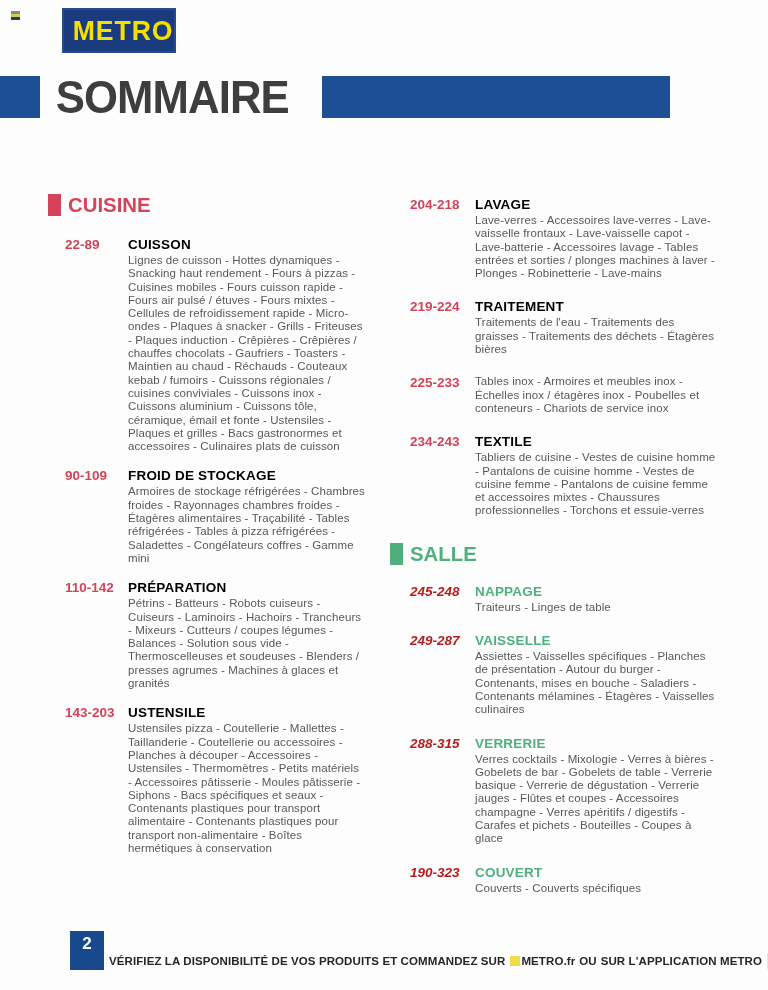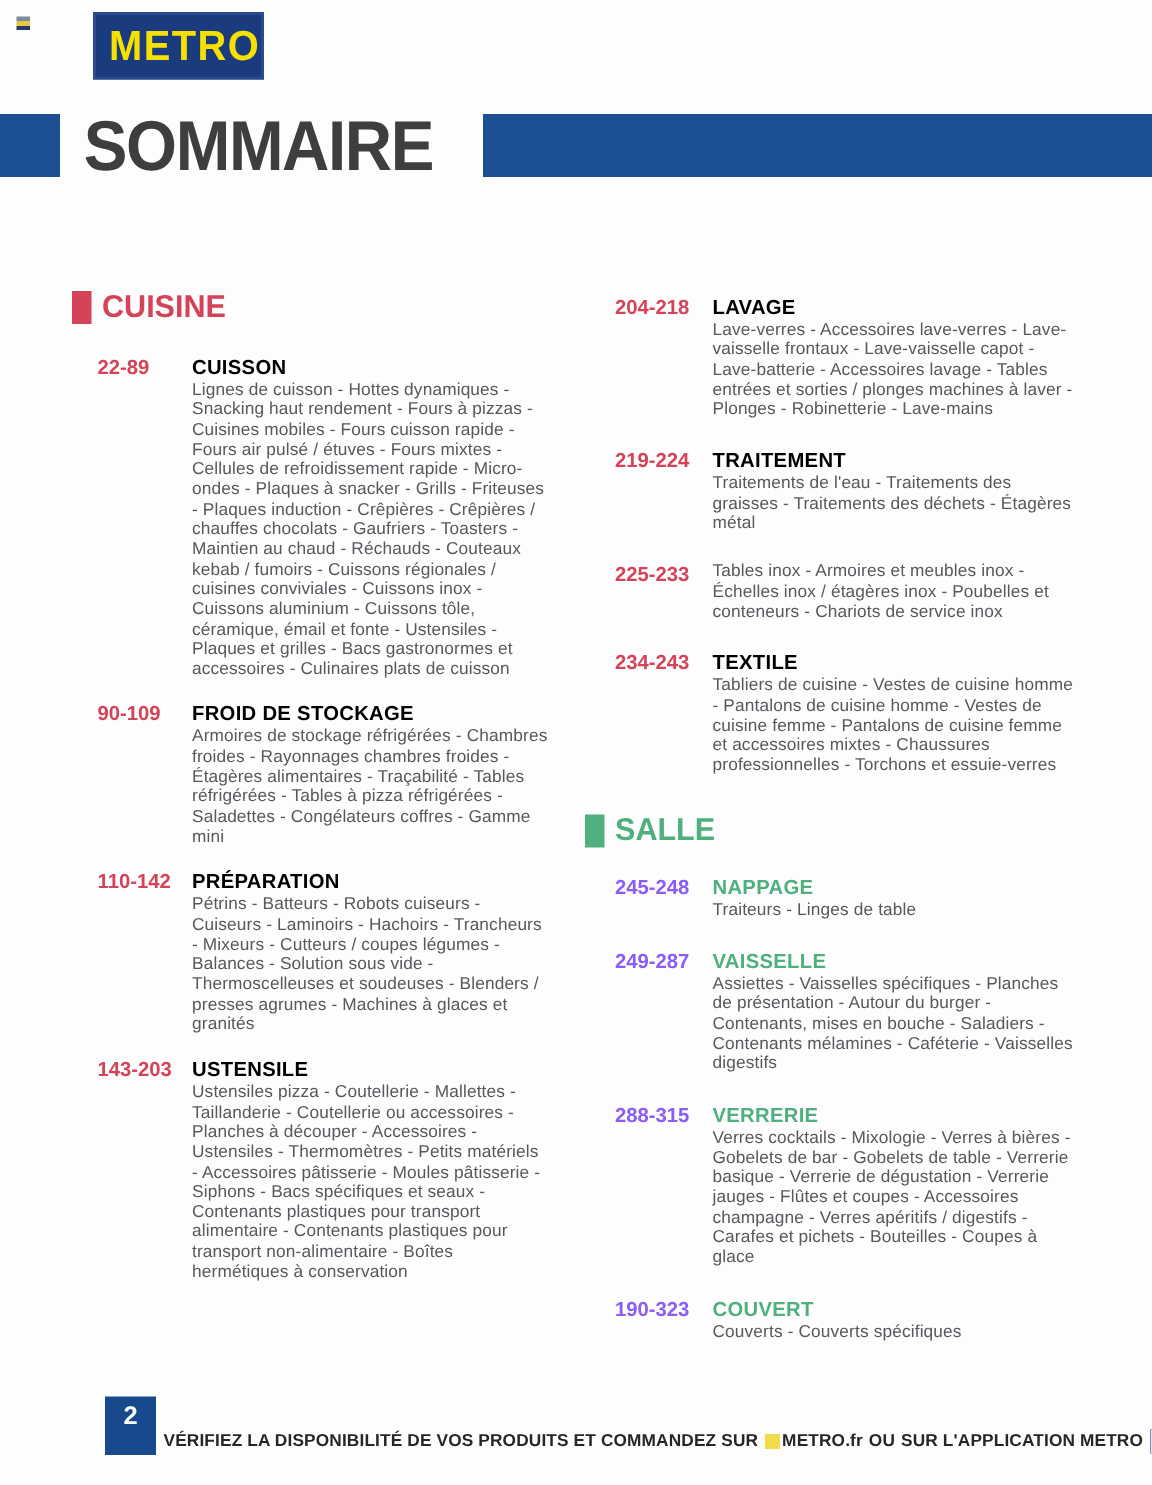--- a/index.html
+++ b/index.html
@@ -26,21 +26,21 @@
     display:flex;align-items:center;justify-content:flex-end;
     box-shadow:inset 0 0 0 2px #2a4a8f;
   }
   .metro-logo span{
     color:#f6e000;font-weight:800;font-size:28px;letter-spacing:1px;
     transform:scaleX(0.95);transform-origin:center;
   }
 
   
   .title-band{
-    position:absolute;left:0;top:76px;width:768px;height:42px;
+    position:absolute;left:0;top:76px;width:670px;height:42px;
     display:flex;align-items:center;
   }
   .title-band .bar{background:#1d4f94;height:42px;}
   .title-band .bar.left{width:40px;}
   .title-band .bar.right{flex:1;}
   .title-band h1{
     margin:0;padding:0 14px 0 17px;
     font-size:47px;font-weight:800;color:#3e3e41;
     letter-spacing:-1px;line-height:42px;
     transform:scaleX(0.93);transform-origin:left center;
@@ -71,21 +71,21 @@
 
   .section{display:flex;margin-bottom:15px;}
   .col-left  .section{padding-left:17px;}
   .col-right .section{padding-left:20px;margin-bottom:19px;}
   .sec-pages{
     flex-shrink:0;font-weight:700;font-size:13.5px;letter-spacing:0;
   }
   .col-left  .sec-pages{width:63px;}
   .col-right .sec-pages{width:65px;}
   .sec-pages.red{color:#d44358;}
-  .sec-pages.green{color:#8b5cf6;}
+  .sec-pages.green{color:#b91c1c;font-style:italic;}
   .sec-body{flex:1;min-width:0;}
   .col-right .sec-body{max-width:245px;}
   .sec-title{
     font-weight:700;font-size:13.5px;margin-bottom:2px;letter-spacing:0.2px;
   }
   .sec-title.red{color:#000000;}
   .sec-title.green{color:#4fb07e;}
   .sec-desc{
     font-size:11.5px;line-height:13.3px;color:#55585c;letter-spacing:0.1px;
   }
@@ -187,21 +187,21 @@
         <div class="sec-body">
           <div class="sec-title red">LAVAGE</div>
           <div class="sec-desc">Lave-verres - Accessoires lave-verres - Lave-vaisselle frontaux - Lave-vaisselle capot - Lave-batterie - Accessoires lavage - Tables entrées et sorties / plonges machines à laver - Plonges - Robinetterie - Lave-mains</div>
         </div>
       </div>
 
       <div class="section">
         <div class="sec-pages red">219-224</div>
         <div class="sec-body">
           <div class="sec-title red">TRAITEMENT</div>
-          <div class="sec-desc">Traitements de l'eau - Traitements des graisses - Traitements des déchets - Étagères métal</div>
+          <div class="sec-desc">Traitements de l'eau - Traitements des graisses - Traitements des déchets - Étagères bières</div>
         </div>
       </div>
 
       <div class="section">
         <div class="sec-pages red">225-233</div>
         <div class="sec-body">
           <div class="sec-desc">Tables inox - Armoires et meubles inox - Échelles inox / étagères inox - Poubelles et conteneurs - Chariots de service inox</div>
         </div>
       </div>
 
@@ -223,21 +223,21 @@
         <div class="sec-body">
           <div class="sec-title green">NAPPAGE</div>
           <div class="sec-desc">Traiteurs - Linges de table</div>
         </div>
       </div>
 
       <div class="section">
         <div class="sec-pages green">249-287</div>
         <div class="sec-body">
           <div class="sec-title green">VAISSELLE</div>
-          <div class="sec-desc">Assiettes - Vaisselles spécifiques - Planches de présentation - Autour du burger - Contenants, mises en bouche - Saladiers - Contenants mélamines - Caféterie - Vaisselles digestifs</div>
+          <div class="sec-desc">Assiettes - Vaisselles spécifiques - Planches de présentation - Autour du burger - Contenants, mises en bouche - Saladiers - Contenants mélamines - Étagères - Vaisselles culinaires</div>
         </div>
       </div>
 
       <div class="section">
         <div class="sec-pages green">288-315</div>
         <div class="sec-body">
           <div class="sec-title green">VERRERIE</div>
           <div class="sec-desc">Verres cocktails - Mixologie - Verres à bières - Gobelets de bar - Gobelets de table - Verrerie basique - Verrerie de dégustation - Verrerie jauges - Flûtes et coupes - Accessoires champagne - Verres apéritifs / digestifs - Carafes et pichets - Bouteilles - Coupes à glace</div>
         </div>
       </div>

